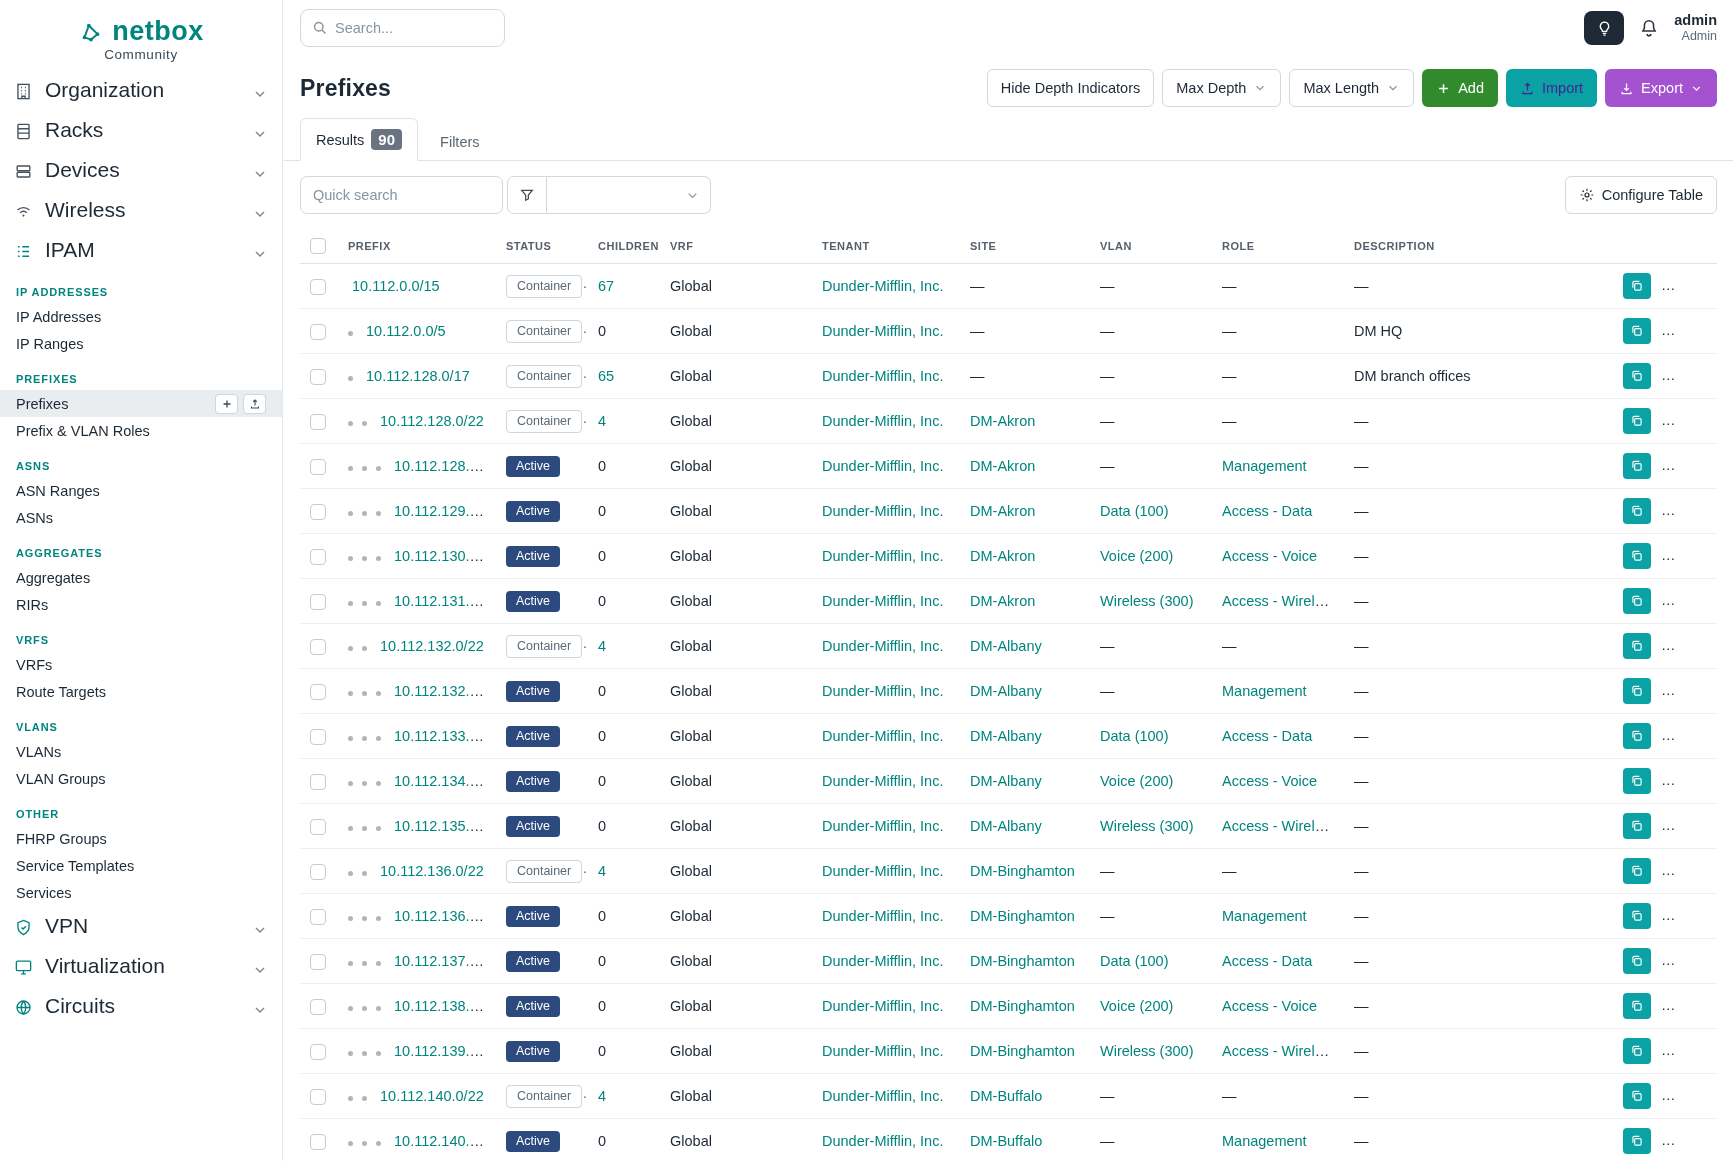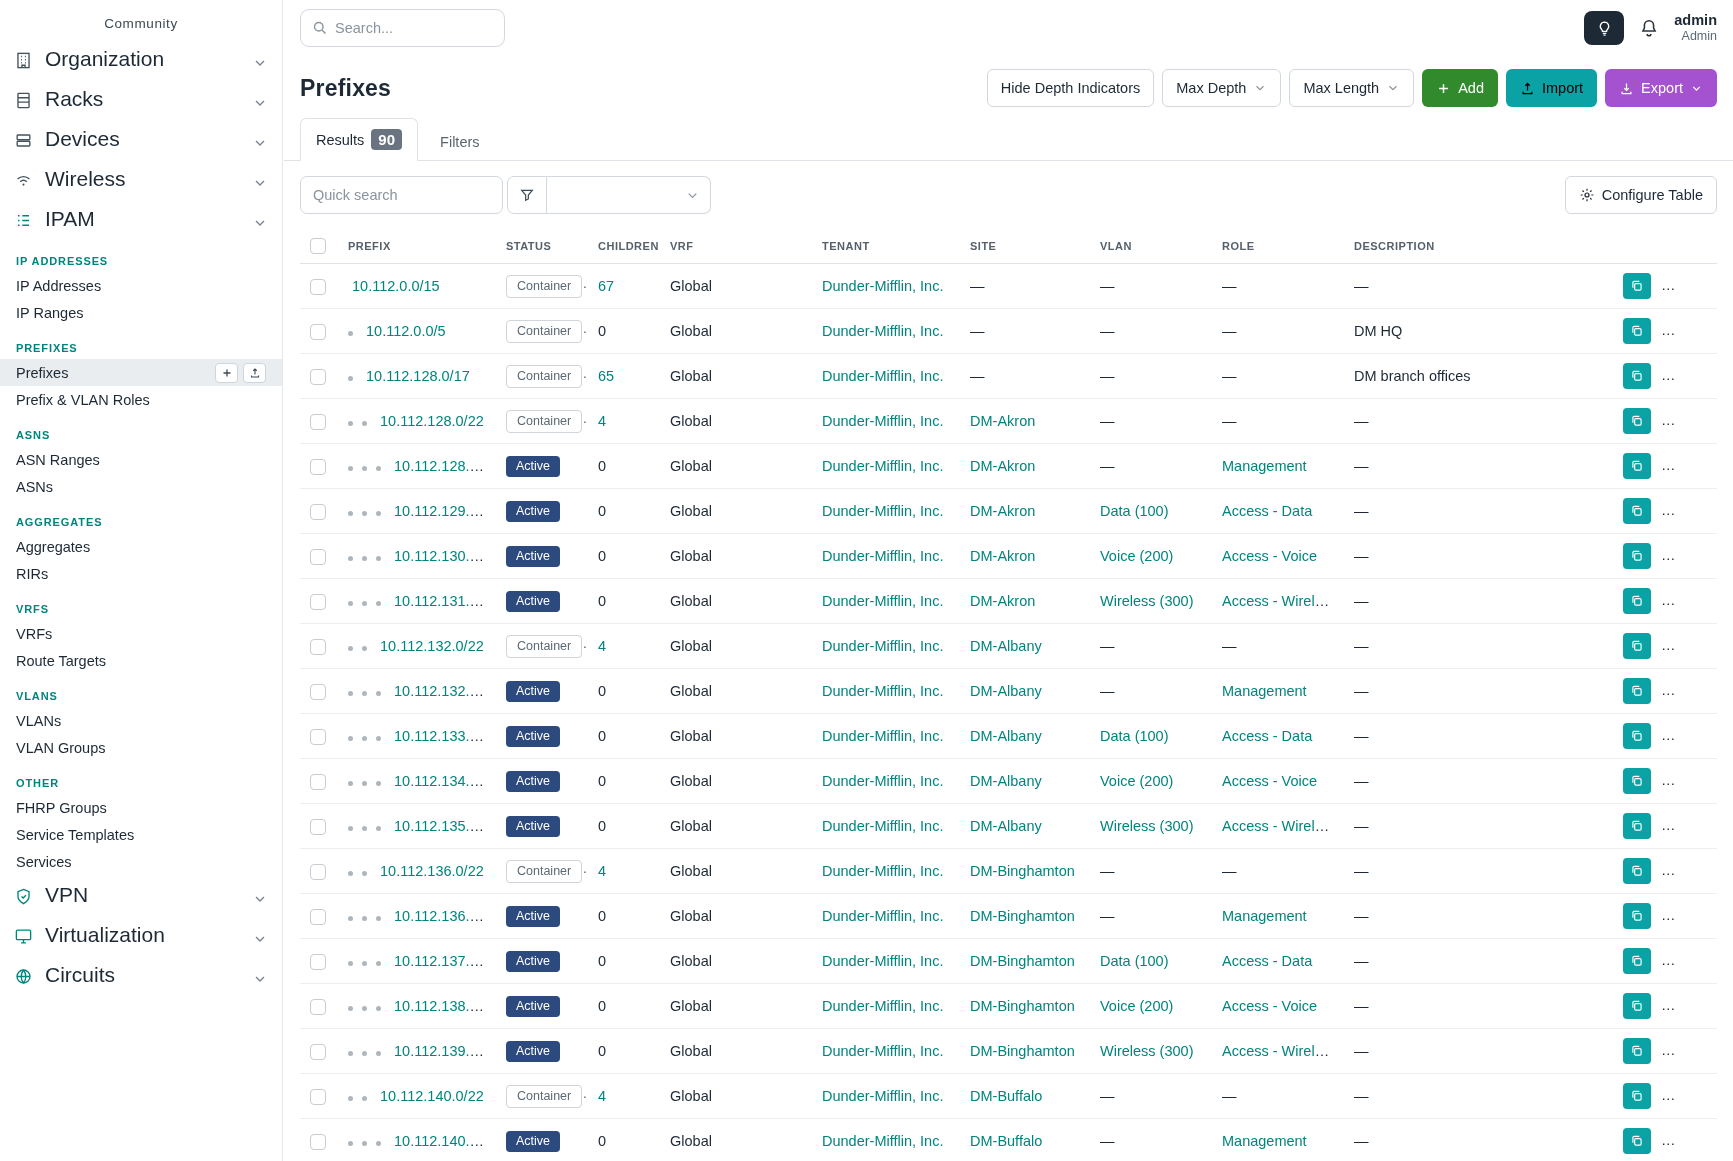--- a/index.html
+++ b/index.html
@@ -64,21 +64,21 @@
   .page-head{display:flex;justify-content:space-between;align-items:center;padding:13px 16px 10px}
   .page-title{font-size:23px;font-weight:700;letter-spacing:.2px}
   .head-btns{display:flex;gap:8px;align-items:center}
   .btn{height:38px;display:inline-flex;align-items:center;gap:7px;padding:0 13px;border-radius:6px;
     font-size:14.5px;border:1px solid transparent;cursor:pointer;background:#fff;white-space:nowrap;
     font-family:"Liberation Sans","DejaVu Sans",sans-serif;color:var(--ink)}
   .btn svg{flex:0 0 auto}
   .btn-outline{border-color:var(--border-strong)}
   .btn .dd{color:#8a949d}
   .btn-green{background:var(--green);color:#fff}
-  .btn-teal{background:var(--btn-teal);color:#000000}
+  .btn-teal{background:var(--btn-teal);color:#4c1d95}
   .btn-purple{background:var(--purple);color:#fff}
   
   .tabs{padding:0 16px;border-bottom:1px solid var(--border);display:flex;align-items:flex-end;gap:6px}
   .tab{padding:10px 15px;font-size:14.5px;color:#5b6770;border:1px solid transparent;
     border-radius:6px 6px 0 0;position:relative;bottom:-1px;cursor:pointer;background:none;
     font-family:"Liberation Sans","DejaVu Sans",sans-serif;display:inline-flex;align-items:center;gap:7px}
   .tab.active{background:#fff;border-color:var(--border);border-bottom-color:#fff;color:var(--ink)}
   .tab-badge{background:#6a7480;color:#fff;font-size:15px;font-weight:600;padding:2px 7px;border-radius:4px}
   
   .toolbar{display:flex;justify-content:space-between;align-items:center;padding:15px 16px}
@@ -116,20 +116,32 @@
   .act.edit{background:var(--orange);padding:0}
   .act.edit .pencil{padding:0 6px 0 8px;display:flex;align-items:center}
   .act.edit .edit-dd{padding:0 5px 0 4px;border-left:1px solid rgba(255,255,255,.45);
     display:flex;align-items:center;height:16px}
 </style>
 </head>
 <body>
 
 <nav id="sidebar">
   <div class="logo-wrap">
+    <div class="logo-row">
+      <span class="logo-mark">
+        <svg width="26" height="26" viewBox="0 0 24 24" fill="none" stroke="currentColor" stroke-width="1.8">
+          <path d="M6 17L10 6M10 6l8 8M18 14l-6 5M12 19l-6-2"></path>
+          <circle cx="6" cy="17" r="1.7" fill="currentColor" stroke="none"></circle>
+          <circle cx="10" cy="6" r="1.7" fill="currentColor" stroke="none"></circle>
+          <circle cx="18" cy="14" r="1.7" fill="currentColor" stroke="none"></circle>
+          <circle cx="12" cy="19" r="1.7" fill="currentColor" stroke="none"></circle>
+        </svg>
+      </span>
+      <span class="logo-text">netbox</span>
+    </div>
     <div class="logo-sub">Community</div>
   </div>
   <div id="nav-top">
   <div class="nav-item">
     <span class="nav-icon">
           <svg width="19" height="19" viewBox="0 0 24 24" fill="none" stroke="currentColor" stroke-width="1.7">
             <rect x="5" y="3" width="14" height="18"></rect>
             <path d="M9 7h1.2M13.8 7h1.2M9 11h1.2M13.8 11h1.2M9 15h1.2M13.8 15h1.2M10 21v-3h4v3"></path>
           </svg>
         </span>

